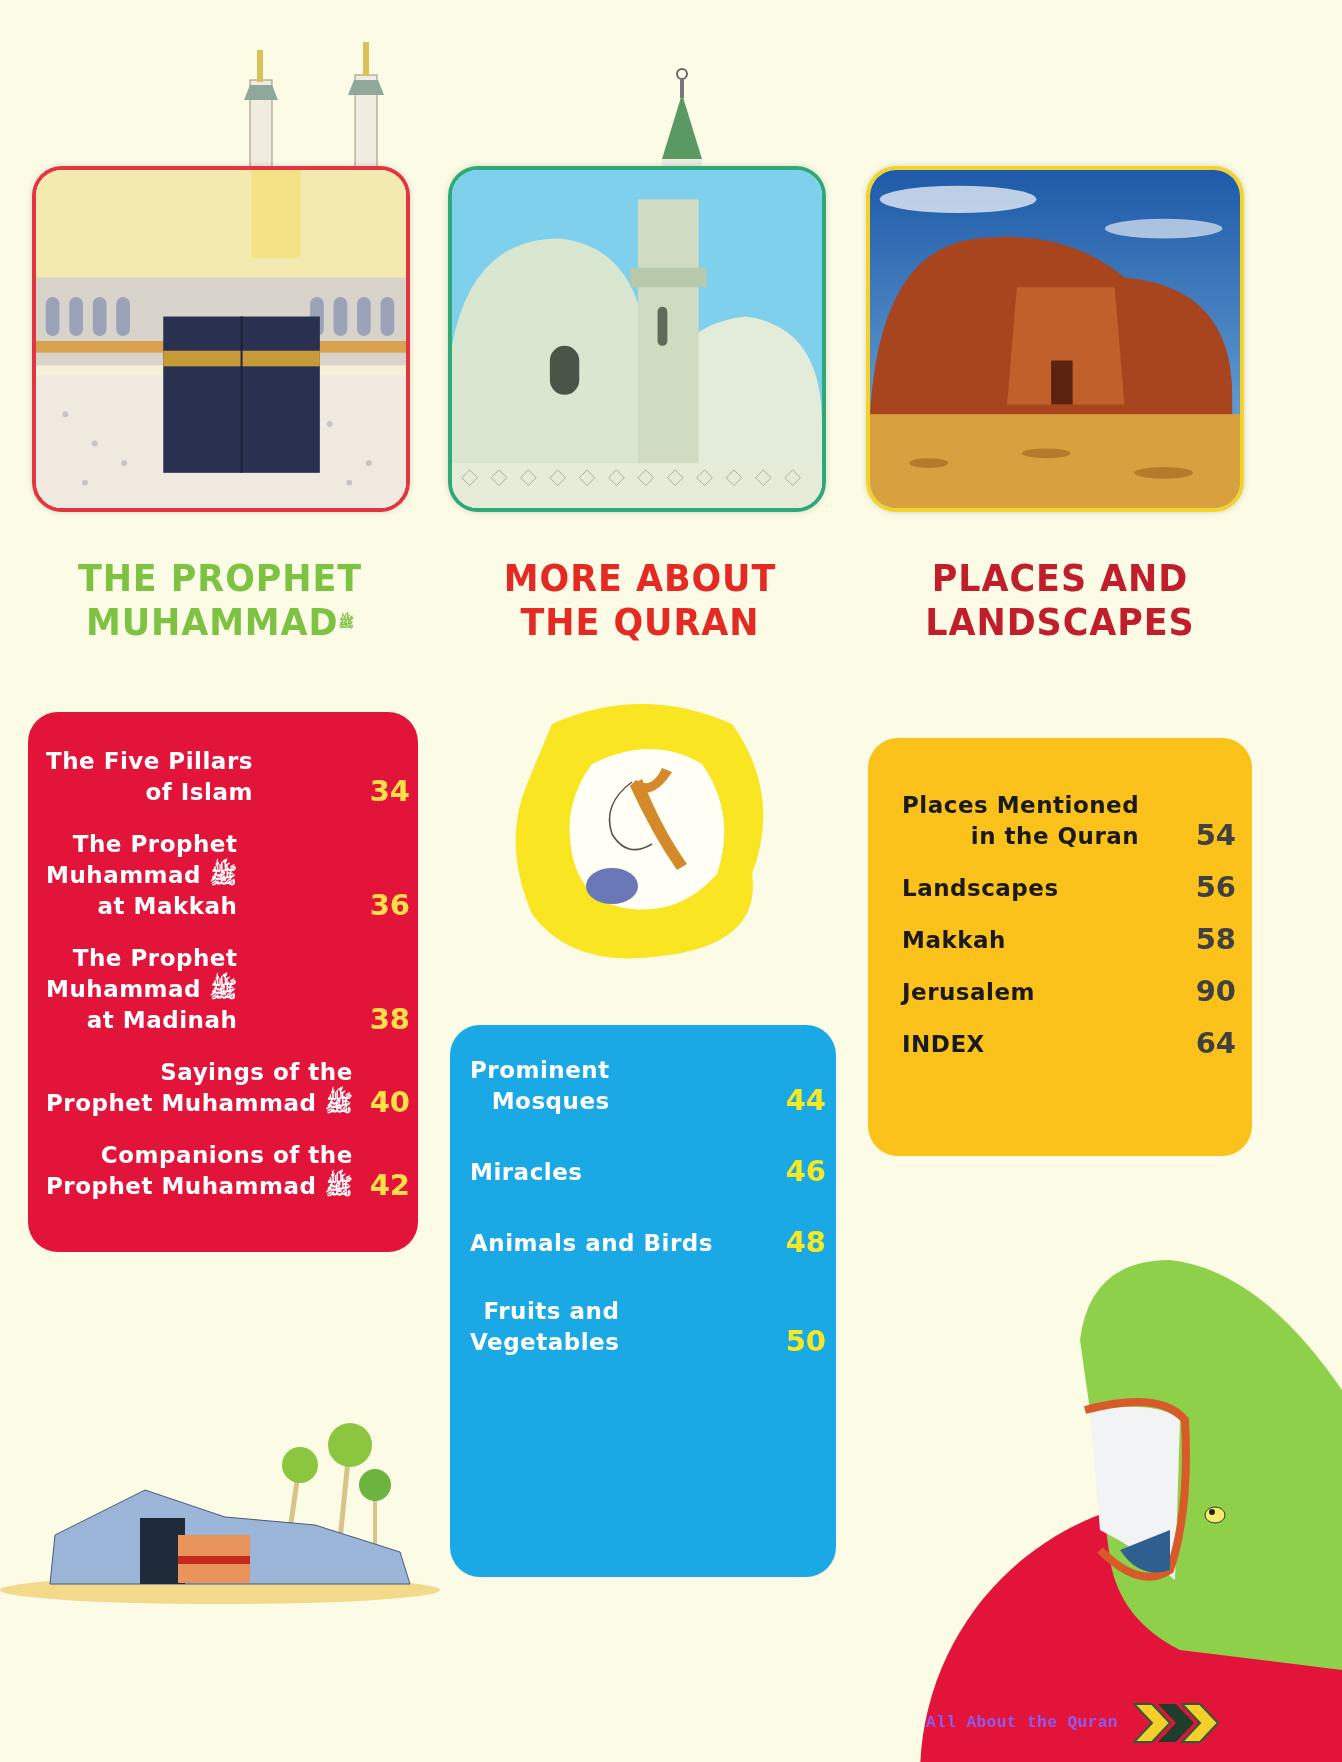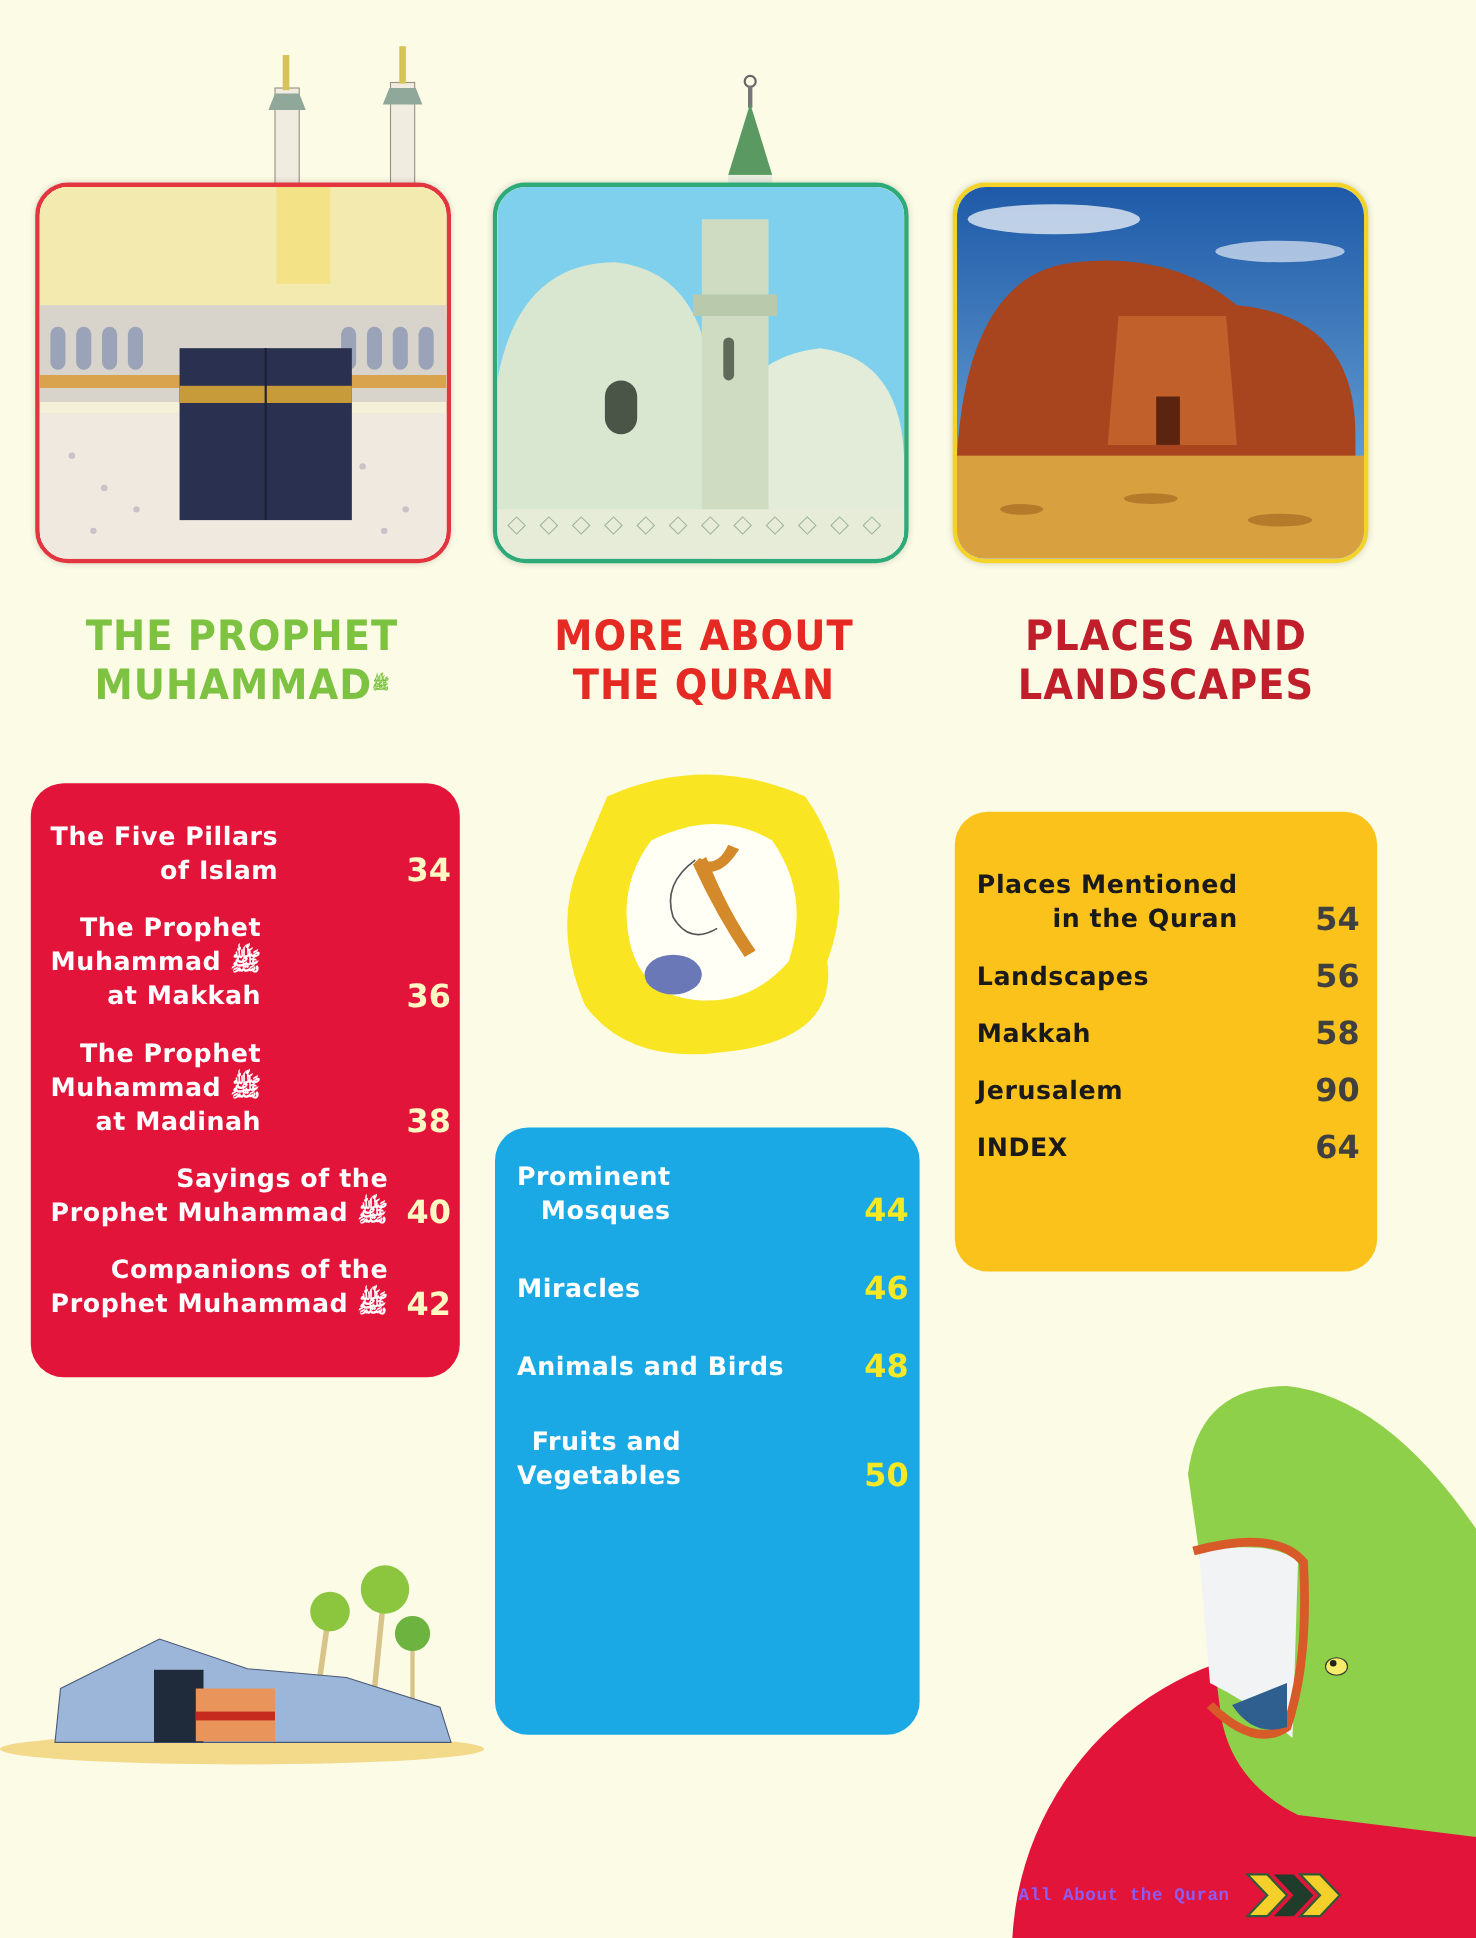--- a/index.html
+++ b/index.html
@@ -34,31 +34,31 @@
     #heading3 { left: 860px; color: #c01e2a; }
     .pbuh { font-size: 14px; vertical-align: top; }
 
     
     .toc {
       position: absolute; border-radius: 30px; box-sizing: border-box;
       font-family: "DejaVu Sans", sans-serif; font-weight: bold;
     }
     #toc-red { left: 28px; top: 712px; width: 390px; height: 540px; background: #e3143a; padding: 34px 8px 0 18px; }
     #toc-blue { left: 450px; top: 1025px; width: 386px; height: 552px; background: #1aa9e4; padding: 30px 10px 0 20px; }
-    #toc-yellow { left: 868px; top: 738px; width: 384px; height: 418px; background: #fbc21b; padding: 52px 16px 0 20px; }
+    #toc-yellow { left: 868px; top: 738px; width: 384px; height: 418px; background: #fbc21b; padding: 52px 16px 0 34px; }
 
     .toc-item {
       display: flex; align-items: flex-end; justify-content: space-between;
       cursor: pointer;
     }
     .toc-title { font-size: 23px; line-height: 31px; letter-spacing: 0.5px; white-space: pre-line; text-align: right; }
     .toc-page { font-size: 29px; line-height: 34px; }
 
     #toc-red .toc-title { color: #ffffff; }
-    #toc-red .toc-page { color: #fef9c3; }
+    #toc-red .toc-page { color: #fde047; }
     #toc-red .toc-item { margin-bottom: 21px; }
 
     #toc-blue .toc-title { color: #ffffff; }
     #toc-blue .toc-page { color: #f4e924; }
     #toc-blue .toc-item { margin-bottom: 37px; }
 
     #toc-yellow .toc-title { color: #1a1a1a; }
     #toc-yellow .toc-page { color: #404040; }
     #toc-yellow .toc-item { margin-bottom: 18px; }
 

